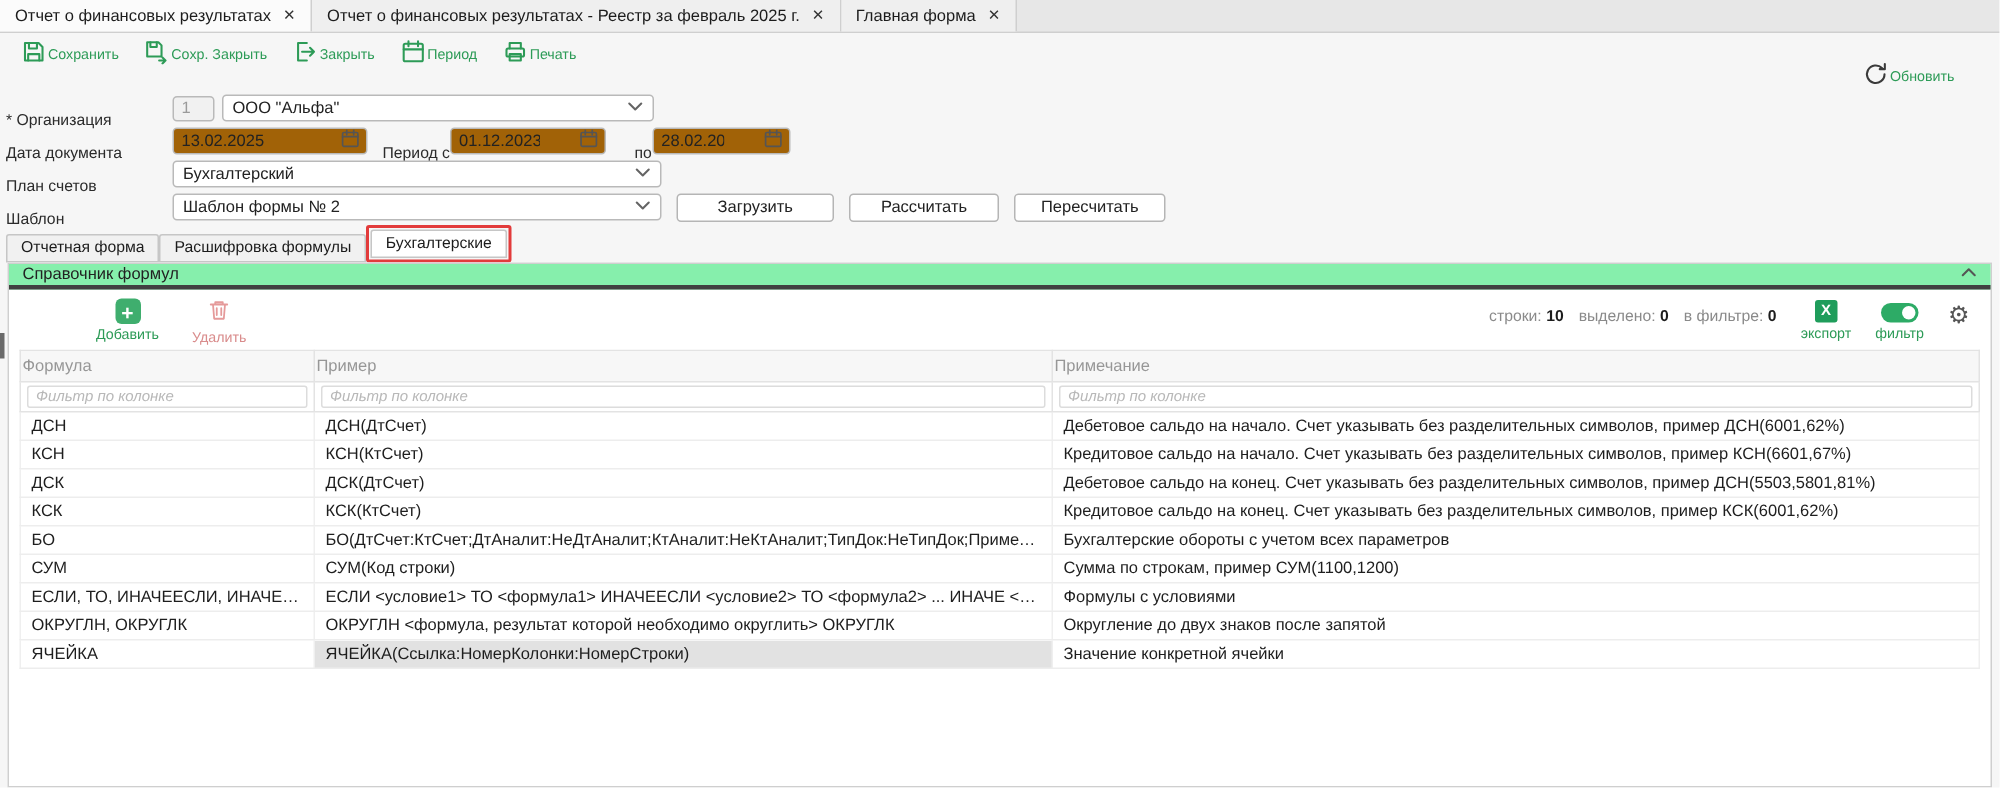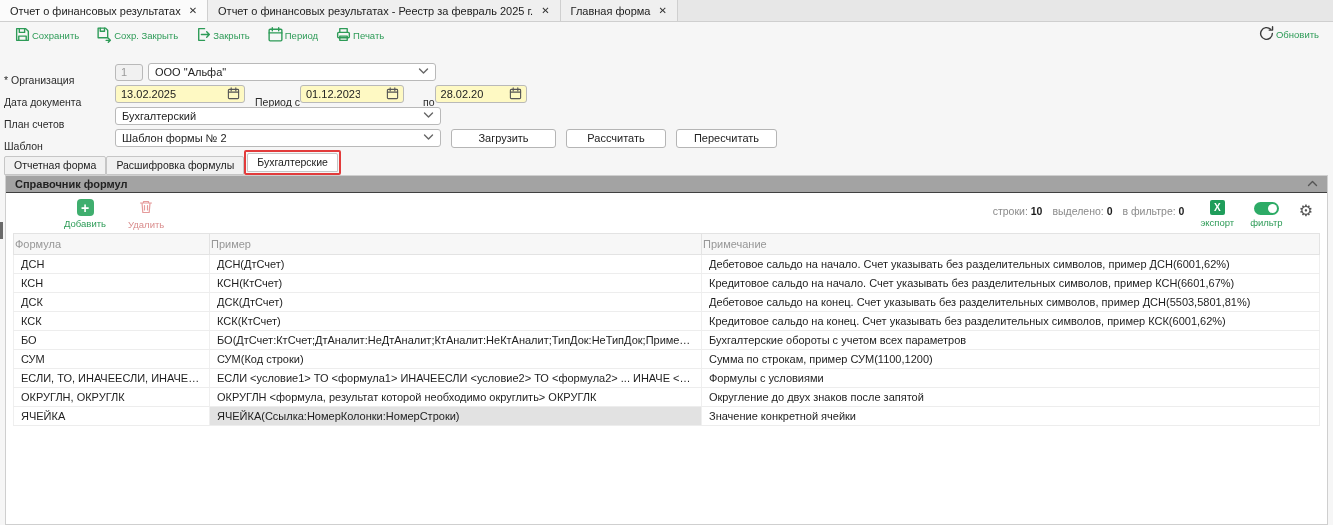--- a/index.html
+++ b/index.html
@@ -16,57 +16,57 @@
   .wtab { display:flex; align-items:center; gap:8px; padding:0 10px; border-right:1px solid #cfcfcf;
           background:#efefef; font-size:11px; color:#1c1c1c; cursor:default; white-space:nowrap; }
   .wtab.active { background:#fbfbfb; }
   .wtab .x { color:#333; font-size:10px; line-height:1; }
 
   
   .toolbar { position:relative; display:flex; align-items:flex-start; height:36px; padding:4px 12px 0 14px; }
   .tool { display:flex; flex-direction:row; align-items:center; gap:1px; margin-right:17px; cursor:pointer; }
   .tool svg { width:17px; height:17px; fill:none; stroke:#2d9b57; stroke-width:1.3; stroke-linecap:round; stroke-linejoin:round; }
   .tool .lbl { font-size:9.5px; color:#2d9b57; white-space:nowrap; }
-  .tool-refresh { position:absolute; right:14px; top:3px; margin:0; }
+  .tool-refresh { position:absolute; right:14px; top:3px; margin:16px; }
   .tool-refresh svg { stroke:#3a3a3a; }
 
   
   .form { padding:3px 0 4px 4px; }
   .frow { display:flex; align-items:center; height:22px; }
   .flabel { width:111px; font-size:10.5px; color:#2b2b2b;margin-top:16px; }
   .flabel.inline { width:auto; }
   .tinput { height:17px; border:1px solid #b9b9b9; border-radius:3px; background:#fff;
             font-family:inherit; font-size:11px; color:#222; padding:0 5px; outline:none; }
   .tinput.dis { width:28px; background:#f1f1f1; color:#9a9a9a; margin-right:5px; }
   .selbox { display:flex; align-items:center; justify-content:space-between; gap:6px;
             height:18px; border:1px solid #b9b9b9; border-radius:3px; background:#fff; padding:0 6px; cursor:pointer; }
   .selbox .val { white-space:nowrap; overflow:hidden; }
   .selbox svg, .datebox svg { flex:0 0 auto; }
   .datebox { display:flex; align-items:center; height:18px; border:1px solid #b9b9b9; border-radius:3px;
-             background:#fef9c3; padding:0 4px 0 0;gap:26px; }
+             background:#a16207; padding:0 4px 0 0;gap:26px; }
   .datebox input { border:none; outline:none; background:transparent; height:14px; width:100%;
                    font-family:inherit; font-size:11px; color:#222; padding:0 0 0 5px; }
   .chev { width:11px; height:10px; fill:none; stroke:#666; stroke-width:1.4; stroke-linecap:round; stroke-linejoin:round; }
   .cal  { width:13px; height:13px; fill:none; stroke:#555; stroke-width:1.2; stroke-linecap:round; stroke-linejoin:round; }
   .fbtn { height:19px; margin-left:10px; background:#fff; border:1px solid #b5b5b5; border-radius:3px;
           font-family:inherit; font-size:11px; color:#222; padding:0 10px; cursor:pointer; }
   .w130 { width:130px; } .w104 { width:104px; } .w92 { width:92px; } .w288 { width:288px; } .w326 { width:326px; } .lab82 { width:82px; margin-left:10px; } .lab110 { width:110px; margin-left:19px; }
   .b105 { width:105px; } .b100 { width:100px; } .b101 { width:101px; }
 
   
   .subtabs { display:flex; align-items:flex-end; gap:0; padding:1px 0 0 4px; height:22px; }
   .stab { border:1px solid #c6c6c6; border-radius:2px 2px 0 0; background:#f1f1f1; padding:2px 9px 3px;
           font-size:10.5px; color:#1c1c1c; cursor:pointer; white-space:nowrap; }
   .stab.active { background:#fff; }
   .annot { border:2px solid #e23b3b; padding:1px; border-radius:2px; display:inline-flex; }
 
   
   .panel { flex:1; min-height:0; margin:0 5px; background:#fff; border:1px solid #cfcfcf; display:flex; flex-direction:column; }
-  .phead { display:flex; align-items:center; justify-content:space-between; background:#a3a3a3;
-           border-bottom:1px solid #404040; padding:2px 9px; font-weight:bold; font-size:11px; height:17px; }
+  .phead { display:flex; align-items:center; justify-content:space-between; background:#86efac;
+           border-bottom:3px solid #404040; padding:2px 9px; font-weight:normal; font-size:11px; height:17px; }
   .phead svg { width:11px; height:9px; fill:none; stroke:#555; stroke-width:1.4; stroke-linecap:round; stroke-linejoin:round; cursor:pointer; }
 
   
   .gtool { position:relative; display:flex; align-items:flex-start; padding:6px 12px 2px 58px; height:40px; }
   .gitem { display:flex; flex-direction:column; align-items:center; gap:2px; margin-right:22px; cursor:pointer; }
   .gitem .lbl { font-size:9.5px; color:#2d9b57; }
   .gitem .lbl.del { color:#d98c8c; }
   .plusbox { width:17px; height:17px; border-radius:4px; background:#3fae6e; color:#fff; display:flex;
              align-items:center; justify-content:center; font-size:14px; font-weight:bold; line-height:1; }
   .trash svg { width:16px; height:16px; fill:none; stroke:#e59a9a; stroke-width:1.2; stroke-linecap:round; stroke-linejoin:round; }
@@ -292,20 +292,25 @@
             <col style="width:196px">
             <col style="width:492px">
             <col>
           </colgroup>
         <thead>
           <tr>
             <th>Формула</th>
             <th>Пример</th>
             <th>Примечание</th>
           </tr>
+          <tr class="filters">
+            <td><input placeholder="Фильтр по колонке" style=""></td>
+            <td><input placeholder="Фильтр по колонке" style=""></td>
+            <td><input placeholder="Фильтр по колонке" style=""></td>
+          </tr>
         </thead>
         <tbody>
             <tr>
               <td>ДСН</td>
               <td>ДСН(ДтСчет)</td>
               <td>Дебетовое сальдо на начало. Счет указывать без разделительных символов, пример ДСН(6001,62%)</td>
             </tr>
             <tr>
               <td>КСН</td>
               <td>КСН(КтСчет)</td>

